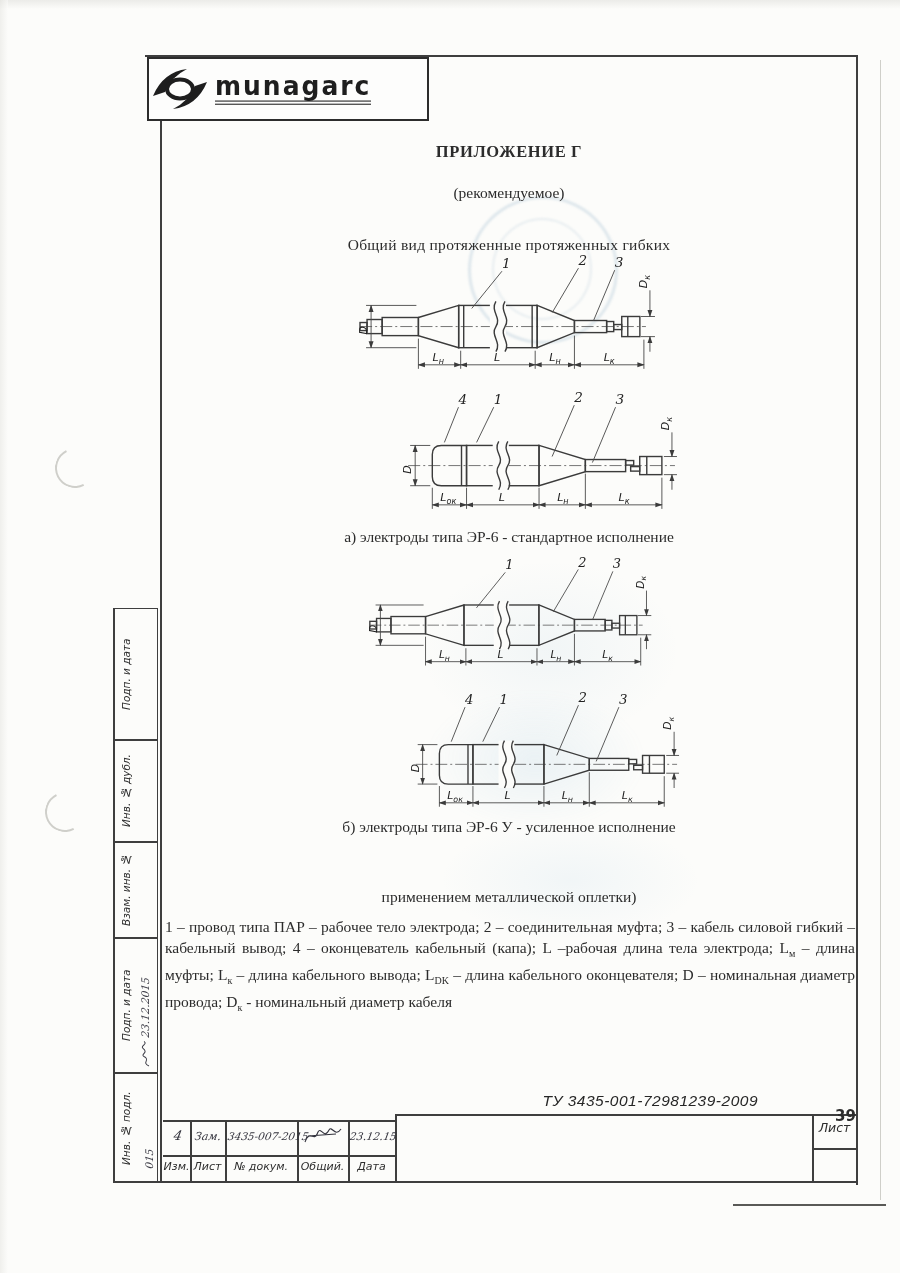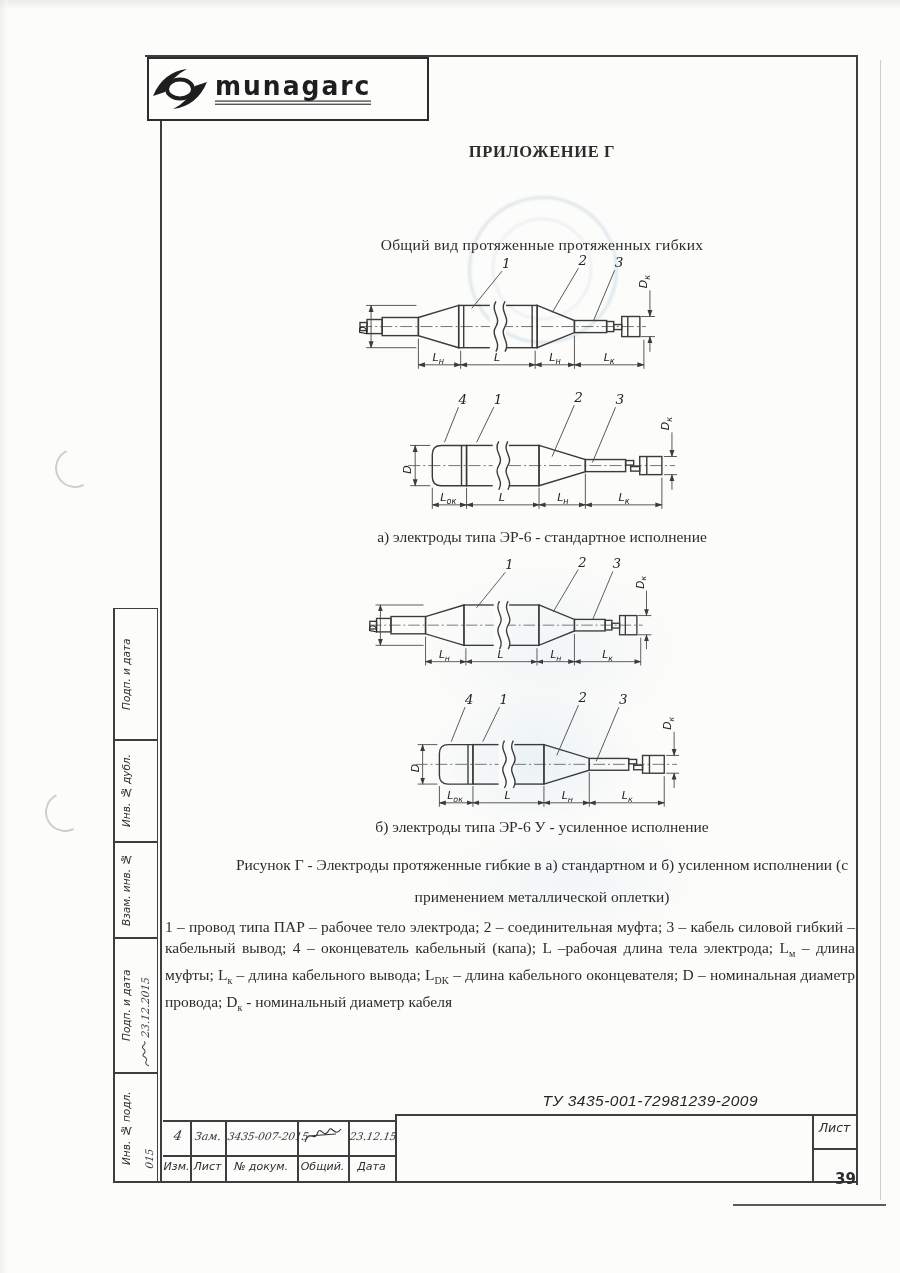--- a/index.html
+++ b/index.html
@@ -16,21 +16,21 @@
   .hole{position:absolute;width:36px;height:36px;border-radius:50%;
     border:2.5px solid #d6d6d1;border-color:transparent transparent #cfcfca #cfcfca;
     transform:rotate(18deg);}
   
   .logo-box{position:absolute;left:147px;top:57px;width:278px;height:60px;
     border:2.5px solid #2c2c2c;background:#fdfdfc;display:flex;align-items:center;}
   .logo-text{font-family:"DejaVu Sans",sans-serif;font-weight:bold;font-size:25px;
     letter-spacing:2px;color:#1e1e1e;border-bottom:4px double #1e1e1e;line-height:1.05;
     transform:scaleY(1.05);margin-left:4px;}
   
-  .centerblock{position:absolute;left:160px;width:698px;text-align:center;padding-left:33px;}
+  .centerblock{position:absolute;left:160px;width:698px;text-align:center;}
   .doc-title{font-weight:bold;font-size:16.5px;letter-spacing:.6px;}
   .doc-sub{font-size:15.5px;}
   .doc-head{font-size:15.5px;letter-spacing:.3px;}
   .cap{font-size:15.5px;}
   .legend{position:absolute;left:165px;top:916px;width:690px;font-size:15.5px;
     line-height:21px;text-align:justify;}
   .legend sub{font-size:10px;}
   
   .stamp-ring{position:absolute;border-radius:50%;pointer-events:none;}
   
@@ -40,21 +40,21 @@
     justify-content:center;font:italic 10.5px "DejaVu Sans",sans-serif;white-space:nowrap;color:#2e2e2e;}
   .rot-hand{position:absolute;transform:rotate(-90deg) skewX(-6deg);transform-origin:0 0;
     font:italic 10.5px "DejaVu Serif",serif;color:#3a3a44;white-space:nowrap;}
   .hw{position:absolute;font-family:"DejaVu Serif",serif;font-style:italic;color:#33333d;
     transform:skewX(-10deg);white-space:nowrap;}
   .tb-head{position:absolute;font:italic 11px "DejaVu Sans",sans-serif;text-align:center;color:#2e2e2e;}
   .tu-cell{position:absolute;left:395px;top:1092px;width:363px;text-align:right;
     font:italic 15.5px "Liberation Sans",sans-serif;letter-spacing:.5px;color:#262626;}
   .sheet-label{position:absolute;left:812px;top:1120px;width:45px;text-align:center;
     font:italic 12.5px "DejaVu Sans",sans-serif;}
-  .sheet-num{position:absolute;left:812px;top:1170px;width:67px;text-align:center;
+  .sheet-num{position:absolute;left:812px;top:1107px;width:67px;text-align:center;
     font:bold 15px "DejaVu Sans",sans-serif;}
   
   .diag{position:absolute;}
   svg .outl{stroke:#3b3b3b;stroke-width:1.4;fill:none;}
   svg .fillw{fill:#fcfcfa;stroke:none;}
   svg .dimln{stroke:#474747;stroke-width:.9;fill:none;}
   svg .cl{stroke:#555;stroke-width:.8;stroke-dasharray:12 3 2 3;}
   svg text.dim{font:italic 11px "DejaVu Sans",sans-serif;fill:#222;}
   svg text.dim .tsub{font-size:8px;}
   svg text.callout{font:italic 13.5px "DejaVu Serif",serif;fill:#222;}
@@ -85,20 +85,21 @@
   <div class="logo-box">
     <svg width="62" height="50" viewBox="0 0 62 50">
       <path d="M4,32 Q14,8 38,5 Q22,13 16,28 Z" fill="#1e1e1e"></path>
       <path d="M58,18 Q48,42 24,45 Q40,37 46,22 Z" fill="#1e1e1e"></path>
       <ellipse cx="31" cy="25" rx="13" ry="9.5" fill="none" stroke="#1e1e1e" stroke-width="4"></ellipse>
     </svg>
     <span class="logo-text">munagarc</span>
   </div>
 
   <div class="centerblock doc-title" style="top:142px;">ПРИЛОЖЕНИЕ Г</div>
+  <div class="centerblock doc-sub" style="top:184px;">(рекомендуемое)</div>
   <div class="centerblock doc-head" style="top:236px;">Общий вид протяженные протяженных гибких</div>
 
   <svg width="0" height="0" style="position:absolute">
     <defs>
       <marker id="arw" viewBox="0 0 10 10" refX="9" refY="5" markerWidth="8" markerHeight="8" orient="auto-start-reverse">
         <path d="M0,1.6 L10,5 L0,8.4 z" fill="#3b3b3b"></path>
       </marker>
       <pattern id="mesh" width="12" height="12" patternUnits="userSpaceOnUse">
         <path d="M-1,6 L6,-1 M6,13 L13,6 M-1,6 L6,13 M6,-1 L13,6" stroke="#4a4a4a" stroke-width="1" fill="none"></path>
       </pattern>
@@ -295,21 +296,20 @@
     <line class="dimln" x1="78" y1="114" x2="150" y2="114" marker-start="url(#arw)" marker-end="url(#arw)"></line>
     <line class="dimln" x1="150" y1="114" x2="196" y2="114" marker-start="url(#arw)" marker-end="url(#arw)"></line>
     <line class="dimln" x1="196" y1="114" x2="272" y2="114" marker-start="url(#arw)" marker-end="url(#arw)"></line>
     <text class="dim" x="52" y="110"><tspan>L</tspan><tspan class="tsub" dy="3">ок</tspan></text>
     <text class="dim" x="110" y="110"><tspan>L</tspan><tspan class="tsub" dy="3"></tspan></text>
     <text class="dim" x="168" y="110"><tspan>L</tspan><tspan class="tsub" dy="3">н</tspan></text>
     <text class="dim" x="229" y="110"><tspan>L</tspan><tspan class="tsub" dy="3">к</tspan></text>
   </svg>
 
   <div class="centerblock cap" style="top:818px;">б) электроды типа ЭР-6 У - усиленное исполнение</div>
-  <div class="centerblock cap" style="top:856px;">Рисунок Г - Электроды протяженные гибкие в а) стандартном и б) усиленном исполнении (с</div>
   <div class="centerblock cap" style="top:888px;">применением металлической оплетки)</div>
 
   <div class="legend">1 – провод типа ПАР – рабочее тело электрода; 2 – соединительная муфта; 3 – кабель силовой гибкий – кабельный вывод; 4 – оконцеватель кабельный (капа); L –рабочая длина тела электрода; L<sub>м</sub> – длина муфты; L<sub>к</sub> – длина кабельного вывода; L<sub>DK</sub> – длина кабельного оконцевателя; D – номинальная диаметр провода; D<sub>к</sub> - номинальный диаметр кабеля</div>
 
   <div class="sb-cell" style="top:608px;height:132px;">
     <span class="sb-label">Подп. и дата</span>
   </div>
   <div class="sb-cell" style="top:740px;height:102px;">
     <span class="sb-label">Инв. № дубл.</span>
   </div>

